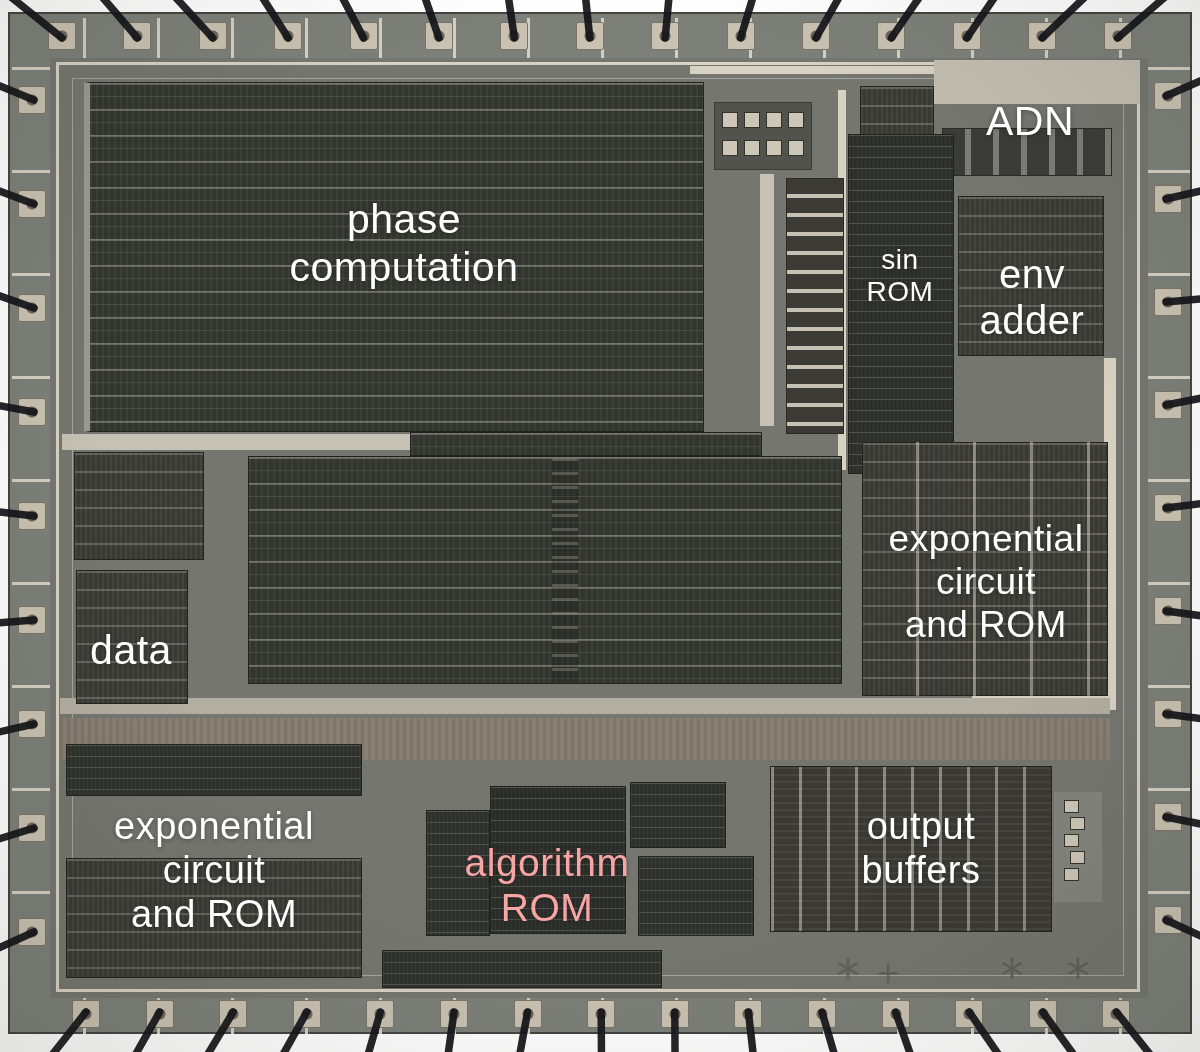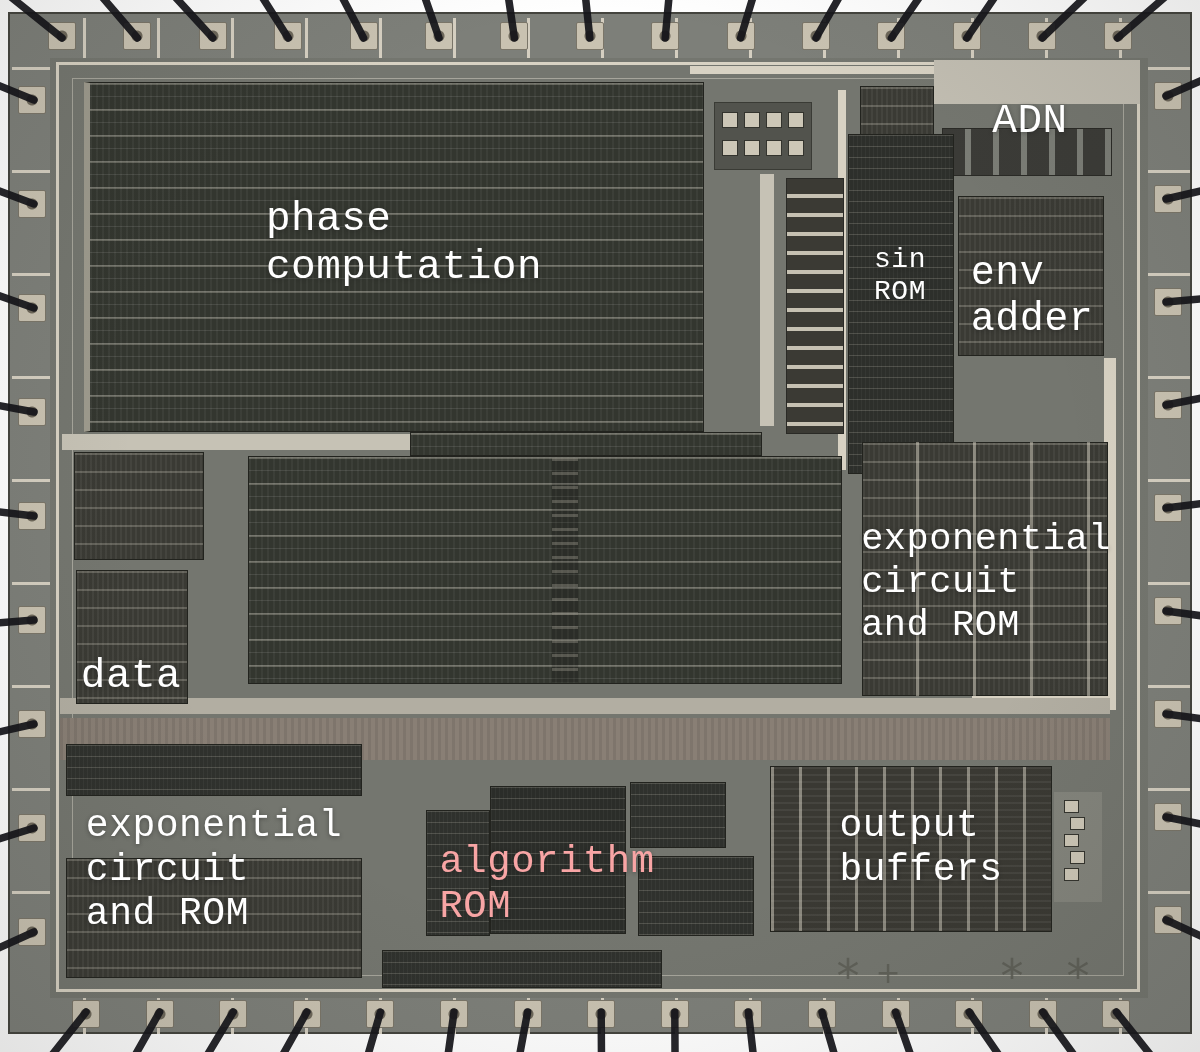--- a/index.html
+++ b/index.html
@@ -48,22 +48,22 @@
   .sq{position:absolute;background:#cdc7b7;border:1px solid #34342e;box-sizing:border-box;}
   .corr-light{position:absolute;background:#b2aea2;}
   .corr-brown{position:absolute;background:#897f75;background-image:
      repeating-linear-gradient(90deg,rgba(0,0,0,.08) 0 3px,transparent 3px 7px);}
   
   .pad{position:absolute;width:28px;height:28px;border-radius:2px;border:1px solid #7a7568;
        background:radial-gradient(circle at 50% 50%,#6d675a 0 5px,#c9c2b1 6px);box-sizing:border-box;}
   svg.wires{position:absolute;left:0;top:0;width:1200px;height:1052px;pointer-events:none;}
   svg.wires line{stroke:#15151a;stroke-width:7.5;stroke-linecap:round;opacity:.93;}
   
-  .anno{position:absolute;transform:translate(-50%,-50%);white-space:pre-line;
-        line-height:1.16;letter-spacing:.5px;text-shadow:0 1px 4px rgba(30,30,30,.45);z-index:30;font-family:Liberation Mono, monospace;}
+  .anno{position:absolute;transform:translate(-50%,-50%);text-align:center;white-space:pre-line;
+        line-height:1.16;letter-spacing:.5px;text-shadow:0 1px 4px rgba(30,30,30,.45);z-index:30;}
   .mark{position:absolute;transform:translate(-50%,-50%);color:#5c5d55;opacity:.85;z-index:5;
         font-family:"DejaVu Sans",sans-serif;}
   .vignette{position:absolute;inset:0;pointer-events:none;z-index:20;
         background:radial-gradient(ellipse at 50% 45%,rgba(255,255,255,0) 55%,rgba(35,35,30,.13) 100%);}
 </style>
 </head>
 <body>
 
 <div class="stage">
 
@@ -247,21 +247,21 @@
   <span class="anno" style="left: 404px; top: 244px; font-size: 41px; color: rgb(255, 255, 255);">phase
 computation</span>
   <span class="anno" style="left: 1030px; top: 122px; font-size: 41px; color: rgb(255, 255, 255);">ADN</span>
   <span class="anno" style="left: 900px; top: 276px; font-size: 28px; color: rgb(255, 255, 255);">sin
 ROM</span>
   <span class="anno" style="left: 1032px; top: 297px; font-size: 40px; color: rgb(255, 255, 255);">env
 adder</span>
   <span class="anno" style="left: 986px; top: 582px; font-size: 37px; color: rgb(255, 255, 255);">exponential
 circuit
 and ROM</span>
-  <span class="anno" style="left: 131px; top: 651px; font-size: 41px; color: rgb(255, 255, 255); margin-top: 26px;">data</span>
+  <span class="anno" style="left: 131px; top: 651px; font-size: 41px; color: rgb(255, 255, 255);">data</span>
   <span class="anno" style="left: 214px; top: 870px; font-size: 38px; color: rgb(255, 255, 255);">exponential
 circuit
 and ROM</span>
   <span class="anno" style="left: 547px; top: 885px; font-size: 39px; color: rgb(248, 165, 165);">algorithm
 ROM</span>
   <span class="anno" style="left: 921px; top: 848px; font-size: 38px; color: rgb(255, 255, 255);">output
 buffers</span>
 
 </div>
 

